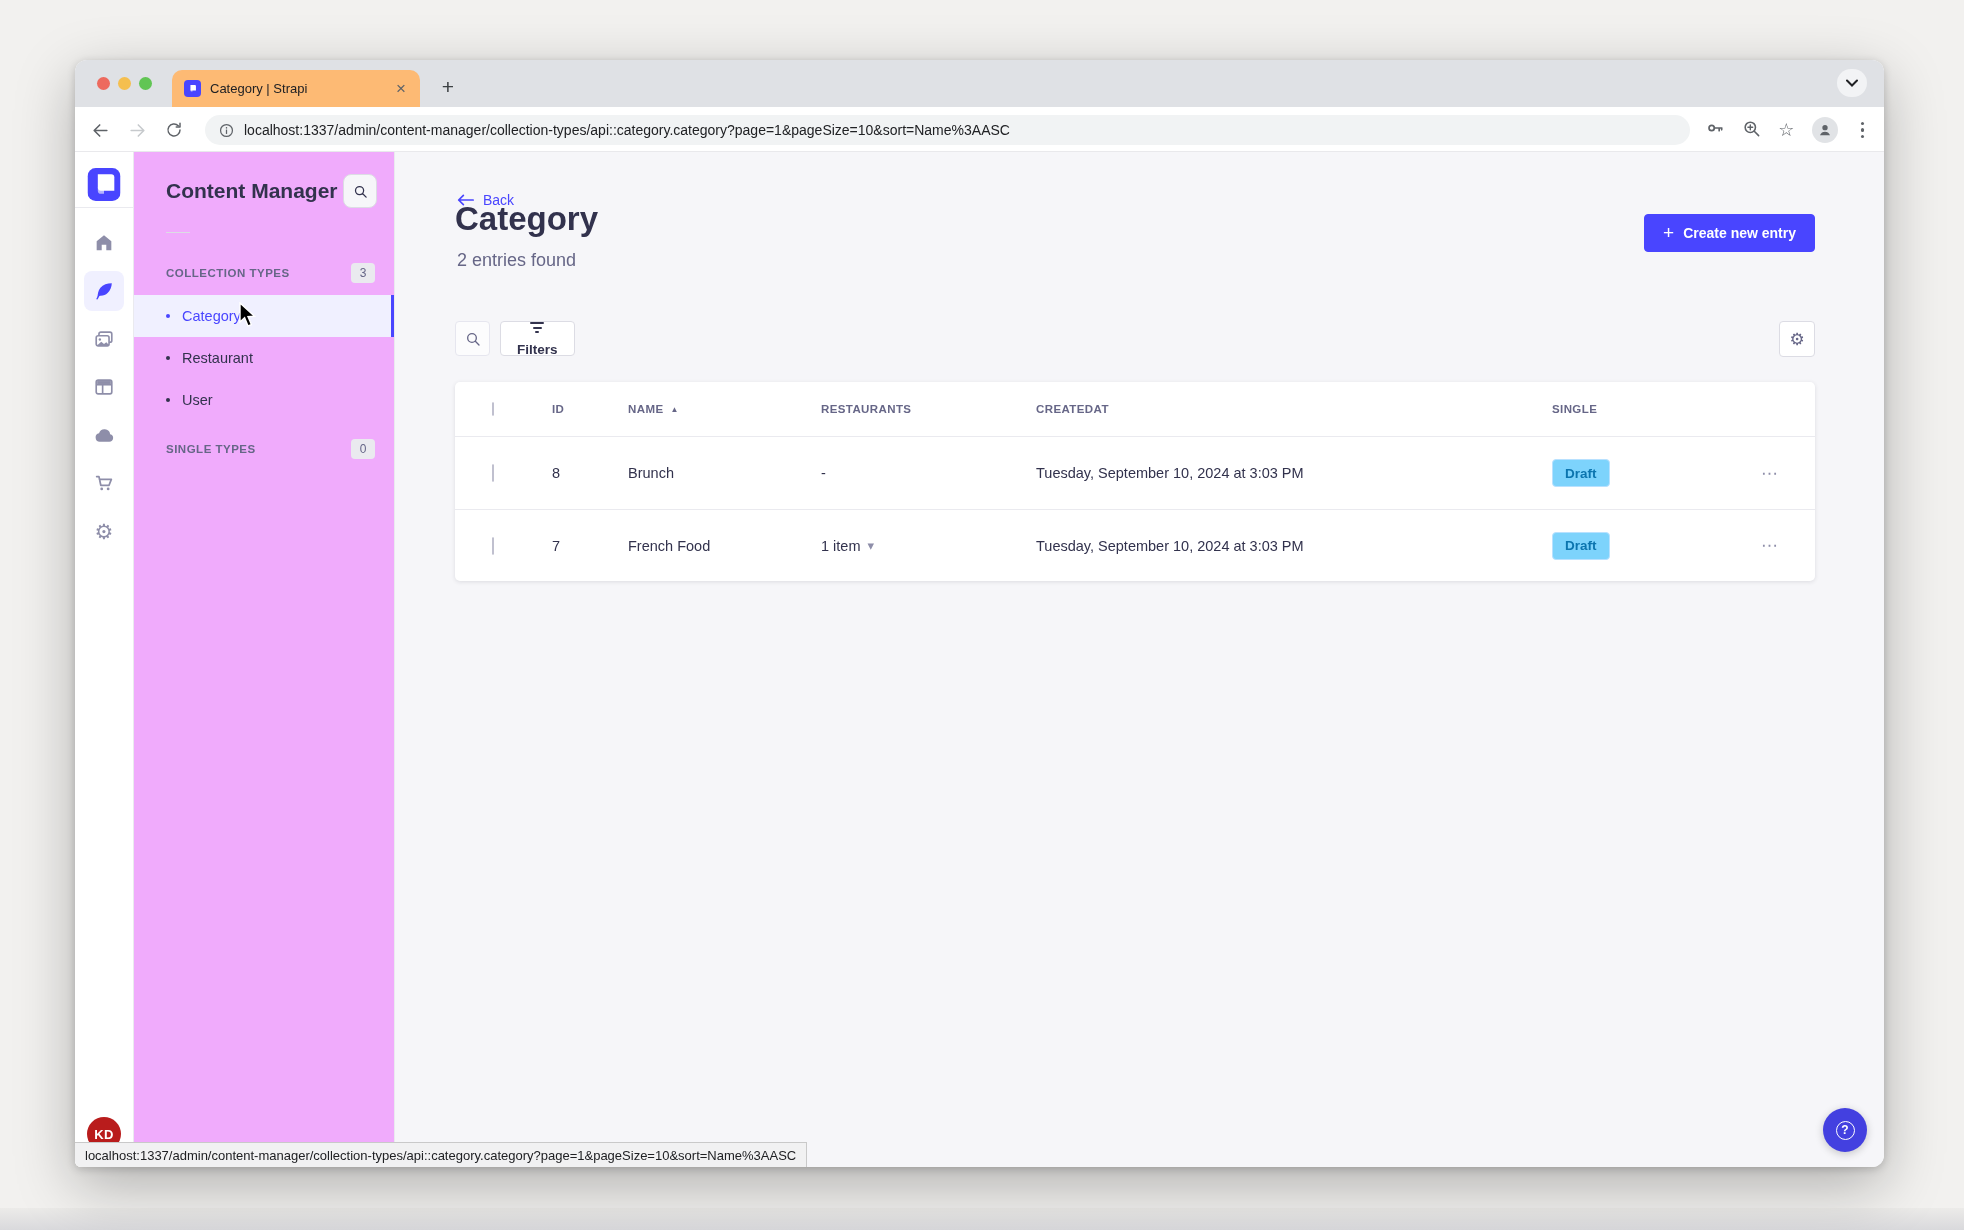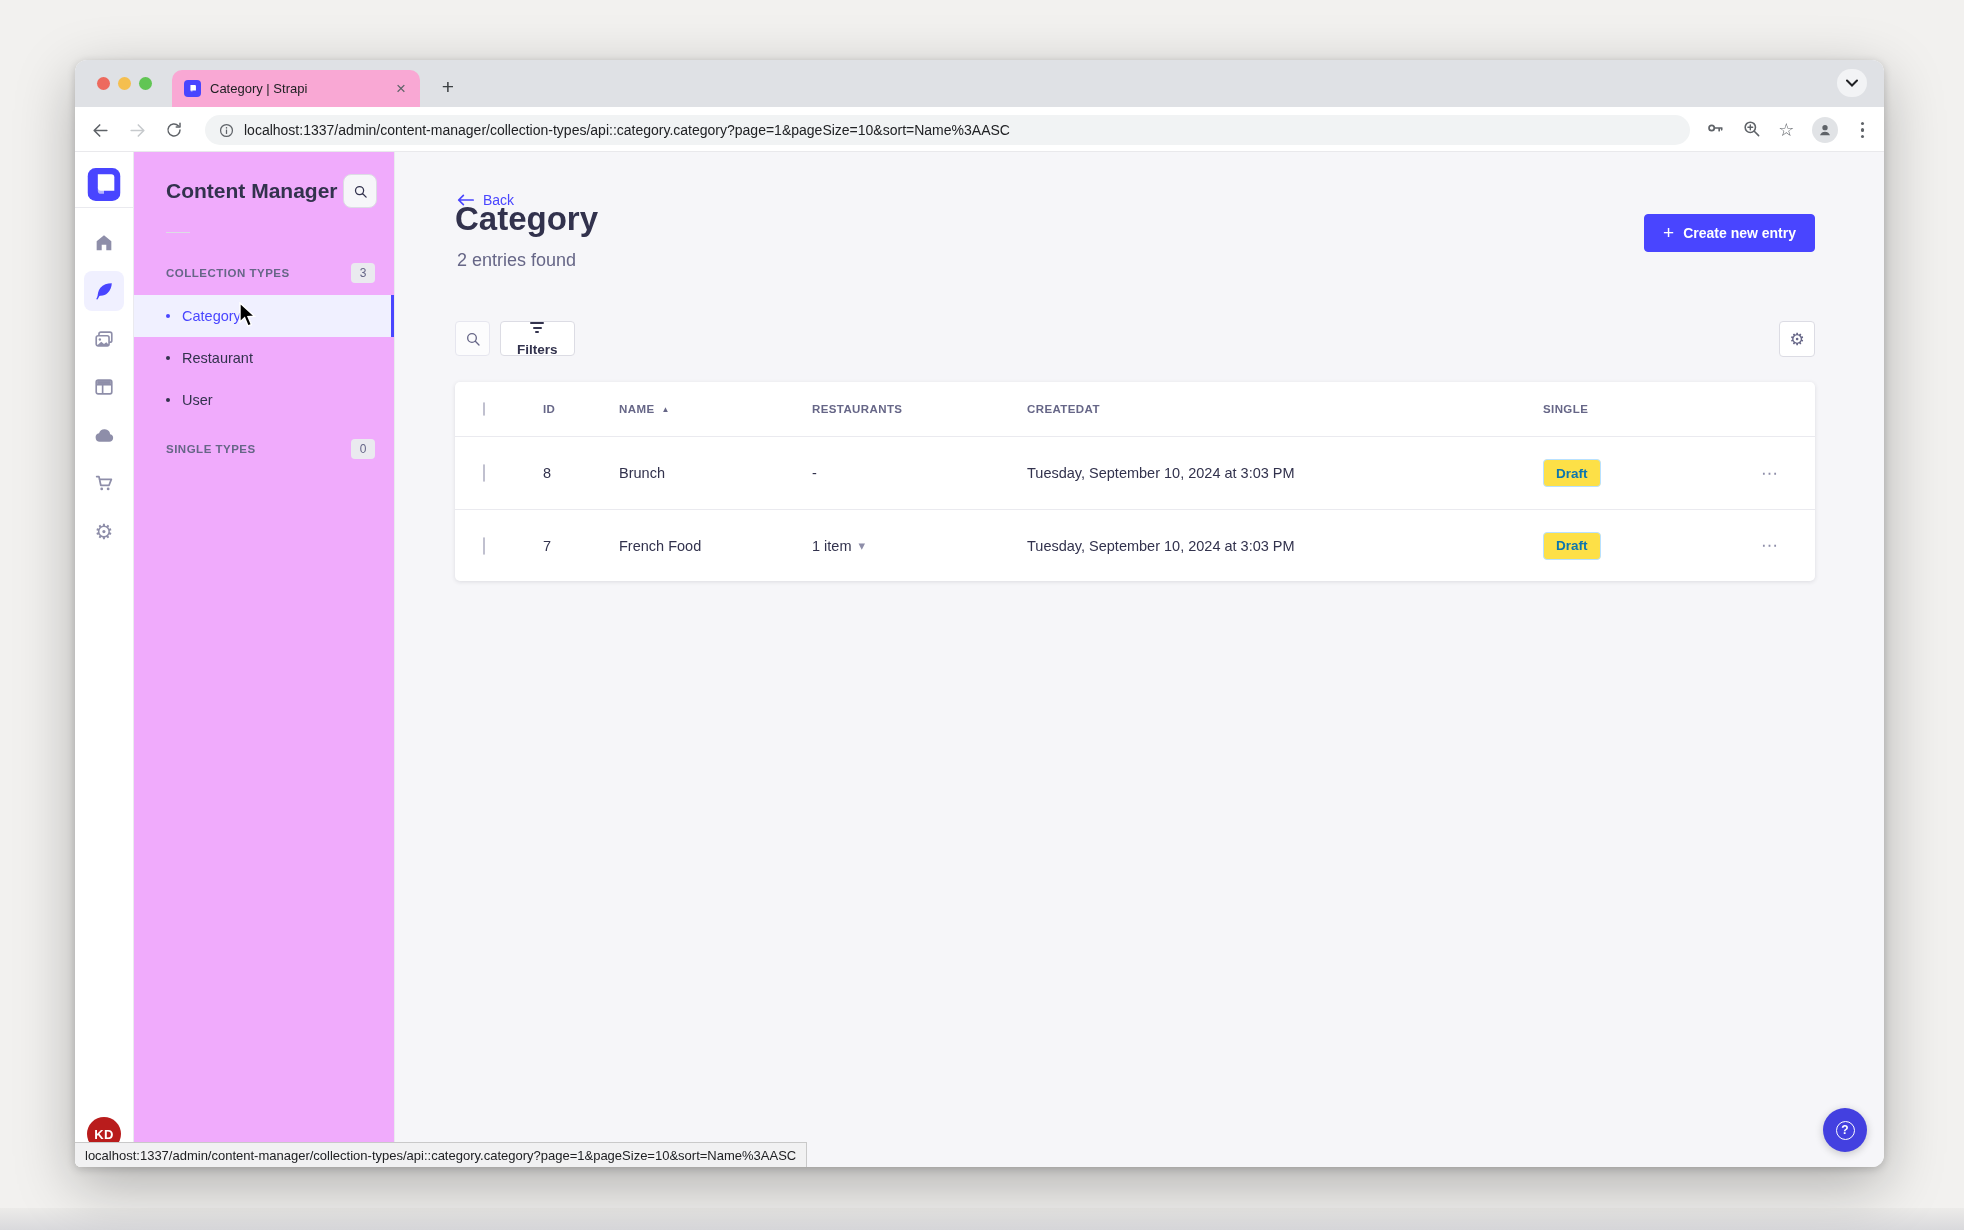--- a/index.html
+++ b/index.html
@@ -22,21 +22,21 @@
     box-shadow:0 18px 60px rgba(0,0,0,.28), 0 2px 8px rgba(0,0,0,.18);
     overflow:hidden; background:#fff;
   }
   
   .tabstrip { position:relative; height:47px; background:#dfe1e5; }
   .traffic { position:absolute; left:22px; top:17px; display:flex; gap:8px; }
   .traffic span { width:13px; height:13px; border-radius:50%; display:block; }
   .t-red { background:#ed6a5e; } .t-yellow { background:#f5bf4f; } .t-green { background:#61c554; }
   .tab {
     position:absolute; left:97px; top:10px; width:248px; height:37px;
-    background:#f9a8d4; border-radius:10px 10px 0 0;
+    background:#fdba74; border-radius:10px 10px 0 0;
     display:flex; align-items:center; padding:0 10px 0 12px; gap:9px;
   }
   .favicon { width:17px; height:17px; border-radius:4px; background:#4945ff; flex:0 0 auto;
     display:flex; align-items:center; justify-content:center; }
   .tab-title { font-size:13px; color:#202124; white-space:nowrap; overflow:hidden; flex:1; }
   .tab-close { font-size:17px; color:#5f6368; line-height:1; padding:2px 4px; cursor:default; }
   .newtab { position:absolute; left:358px; top:11px; font-size:21px; color:#3c4043; line-height:1;
     width:30px; height:30px; display:flex; align-items:center; justify-content:center; }
   .tabsearch { position:absolute; right:17px; top:9px; width:30px; height:28px; border-radius:14px;
     background:#f2f3f5; display:flex; align-items:center; justify-content:center; }
@@ -108,32 +108,32 @@
   .filter-glyph { display:flex; flex-direction:column; gap:2.5px; align-items:center; }
   .filter-glyph i { display:block; height:2px; background:#32324d; border-radius:1px; }
   .filter-glyph i:nth-child(1){ width:14px; } .filter-glyph i:nth-child(2){ width:9px; } .filter-glyph i:nth-child(3){ width:4px; }
   .view-settings { position:absolute; right:69px; top:169px; width:36px; height:36px; border-radius:4px;
     background:#fff; border:1px solid #dcdce4; display:flex; align-items:center; justify-content:center; }
   .glyph-gear-sm { font-size:17px; color:#666687; line-height:1; }
 
   .table-card { position:absolute; left:60px; top:230px; width:1360px; background:#fff; border-radius:5px;
     box-shadow:0 1px 4px rgba(33,33,52,.12); }
   .t-row { display:grid; grid-template-columns:60px 76px 193px 215px 516px 196px 1fr;
-    align-items:center; padding-left:28px; }
+    align-items:center; padding-left:37px; }
   .t-head { height:55px; border-bottom:1px solid #eaeaef; }
   .t-head .col { font-size:11.5px; font-weight:700; letter-spacing:.4px; color:#666687; }
   .t-body-row { height:72px; font-size:14.5px; color:#32324d; }
   .t-body-row + .t-body-row { border-top:1px solid #eaeaef; }
   .checkbox { width:20px; height:20px; border:1px solid #c0c0cf; border-radius:4px; background:#fff; }
   .sort-wrap { display:flex; align-items:center; gap:7px; }
   .sort-asc { font-size:8px; color:#666687; }
   .rest-cell { display:flex; align-items:center; gap:7px; }
   .chev-sm { font-size:13px; color:#8e8ea9; line-height:1; }
   .status-badge { display:inline-flex; align-items:center; height:28px; padding:0 12px; border-radius:4px;
-    background:#fde047; border:1px solid #b8e1ff; color:#0c75af; font-size:13.5px; font-weight:600; }
+    background:#7dd3fc; border:1px solid #b8e1ff; color:#0c75af; font-size:13.5px; font-weight:600; }
   .row-dots { justify-self:end; padding-right:36px; font-size:17px; color:#8e8ea9; letter-spacing:1px; line-height:1; }
 
   .help-fab { position:absolute; right:17px; bottom:15px; width:44px; height:44px; border-radius:50%;
     background:#4340e0; display:flex; align-items:center; justify-content:center;
     box-shadow:0 2px 8px rgba(0,0,0,.2); }
   .help-q { width:19px; height:19px; border-radius:50%; border:1.6px solid #fff; color:#fff;
     font-size:12px; font-weight:700; display:flex; align-items:center; justify-content:center; }
 
   .statusbar { position:absolute; left:0; bottom:0; height:25px; background:#f1f1f2;
     border:1px solid #c9c9c9; border-left:none; border-bottom:none;

